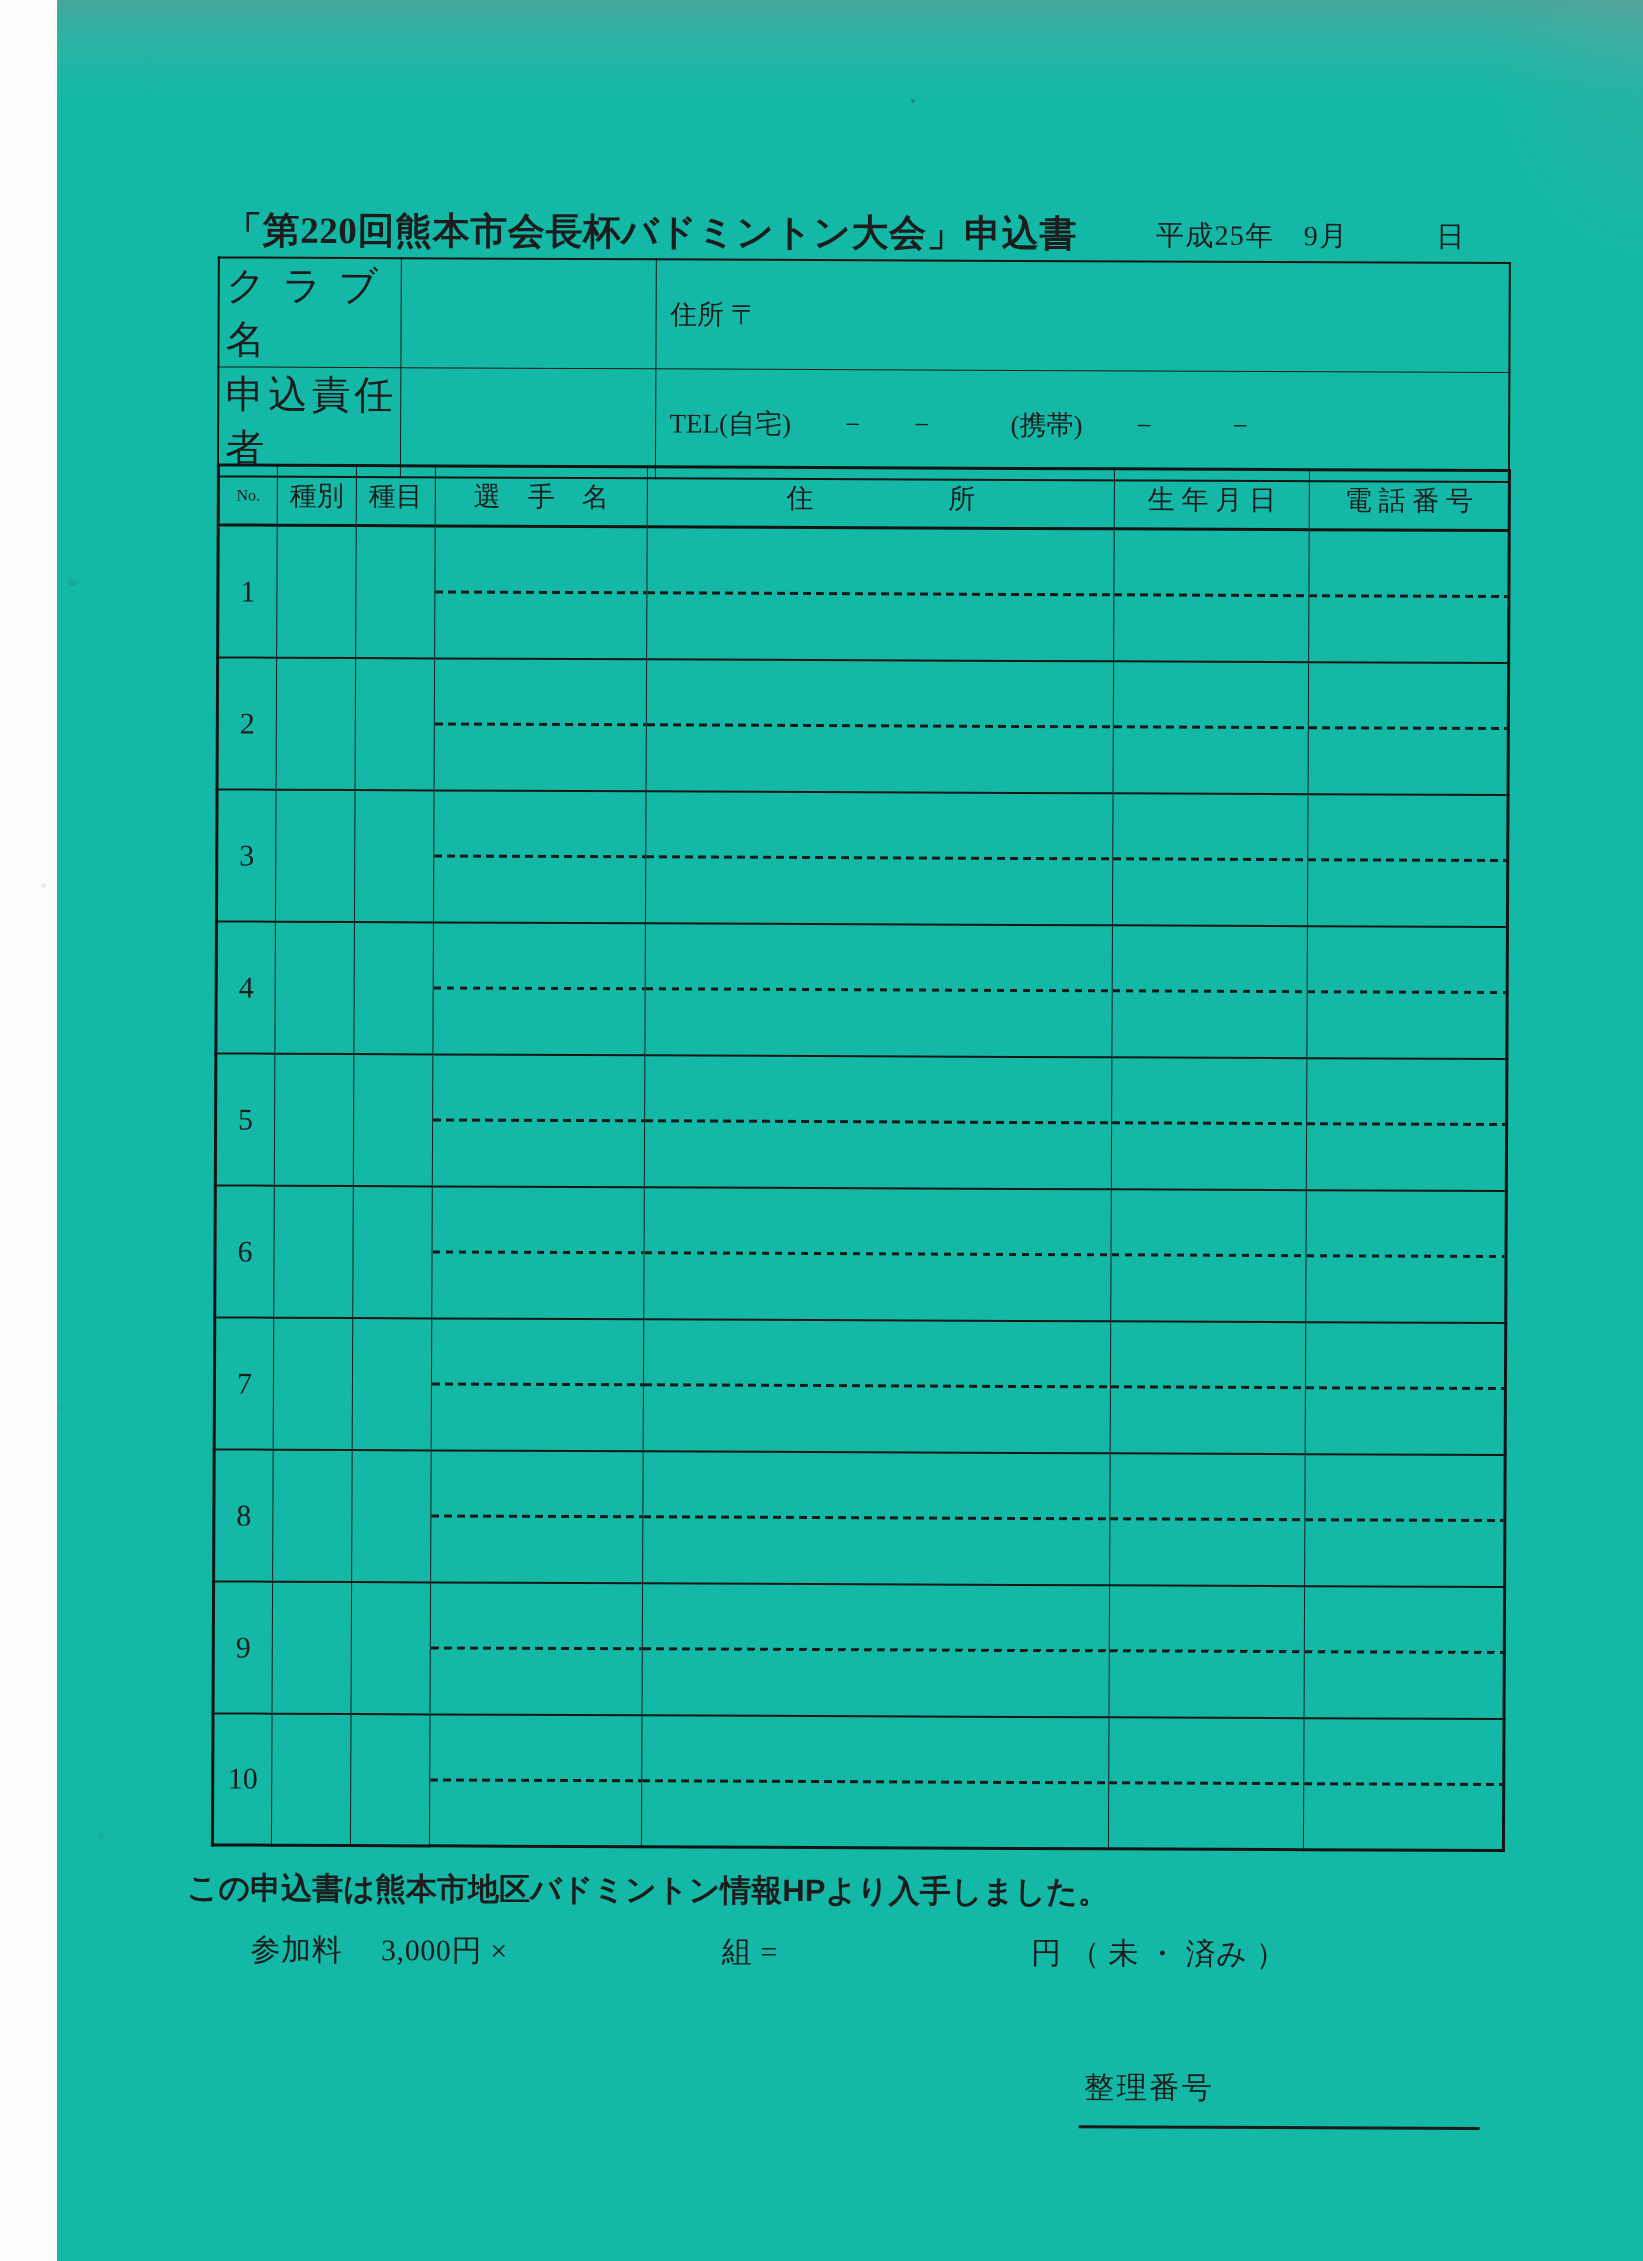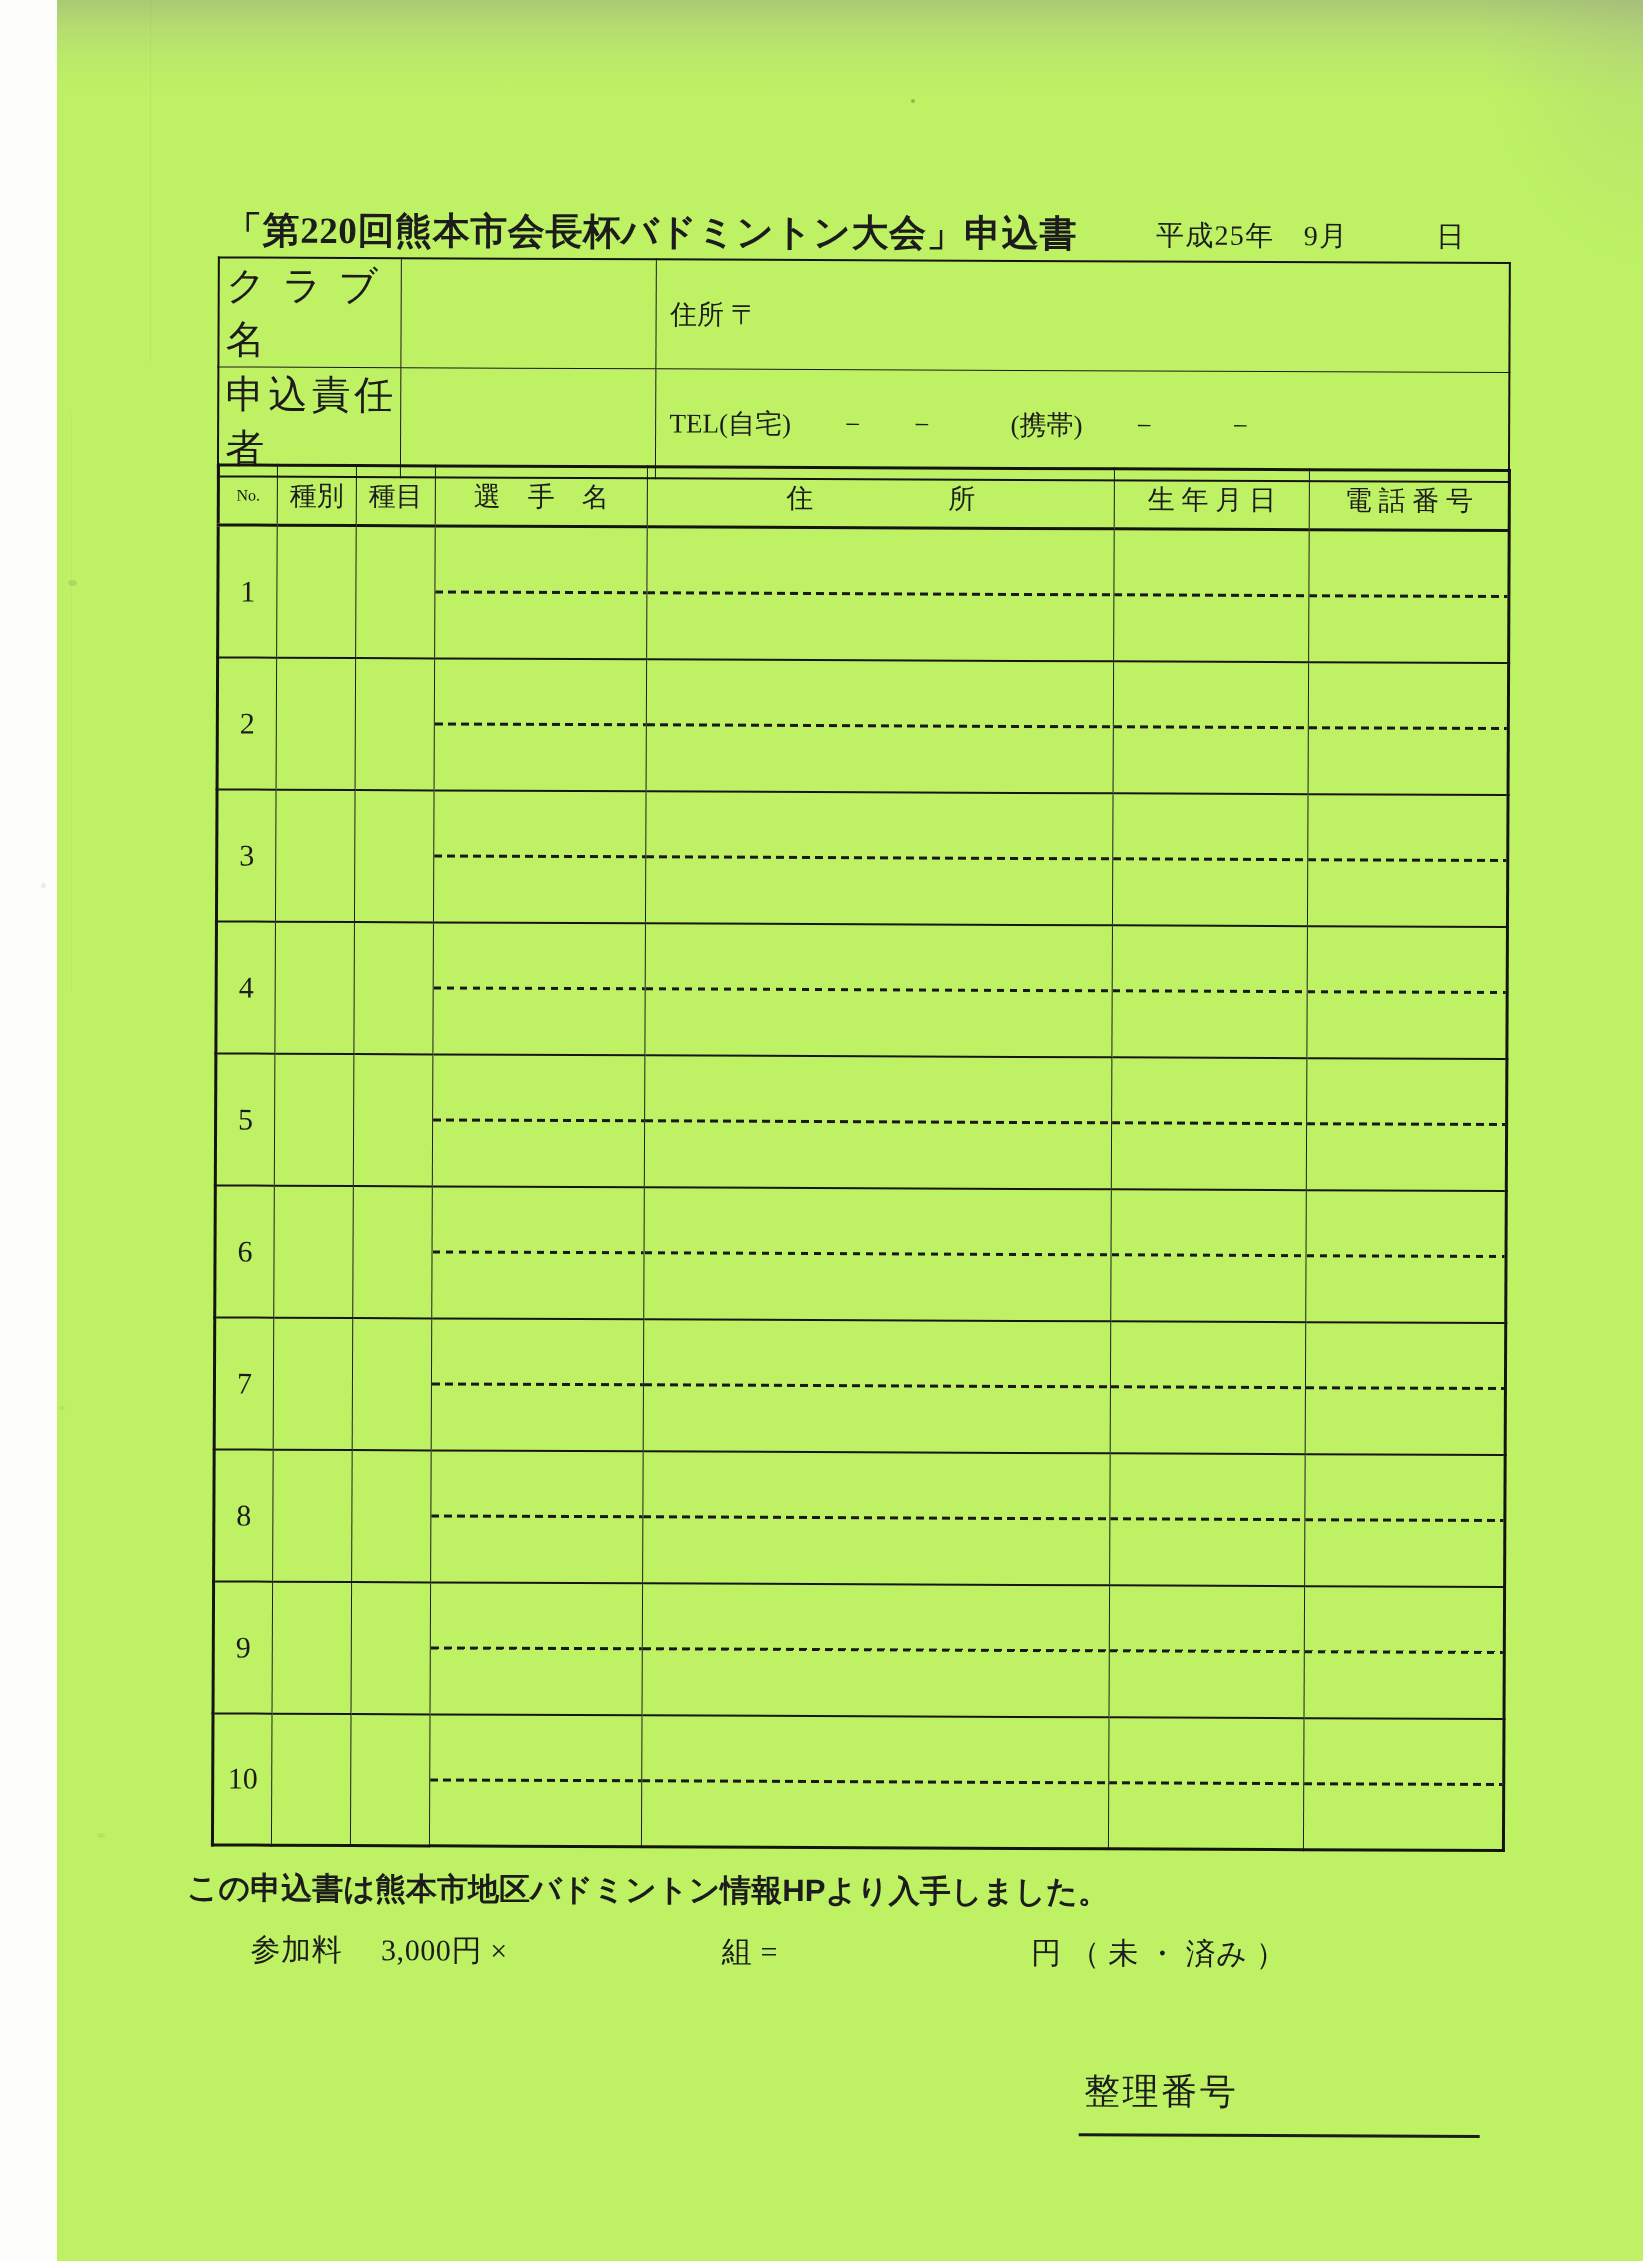--- a/index.html
+++ b/index.html
@@ -4,21 +4,21 @@
 <style>
   html,body{margin:0;padding:0;}
   body{
     width:1643px;height:2261px;
     background:#f7f7f5;
     font-family:"Liberation Serif","DejaVu Serif",serif;
     color:#1c1c1c;
     overflow:hidden;
     position:relative;
   }
-  .scan{position:absolute;inset:0;background:#bef264;}
+  .scan{position:absolute;inset:0;background:#14b8a6;}
   
   .paper-edge-left{position:absolute;left:0;top:0;width:57px;height:2261px;background:#fdfdfc;}
   .scan-shadow-top{position:absolute;left:57px;top:0;width:1587px;height:97px;
     background:linear-gradient(180deg,rgba(140,140,140,.40) 0%,rgba(150,150,150,.22) 29px,rgba(160,160,160,.10) 58px,rgba(160,160,160,0) 97px);}
   .scan-shadow-topright{position:absolute;right:0;top:0;width:168px;height:271px;
     background:radial-gradient(ellipse at 100% 0%,rgba(150,150,150,.20),rgba(150,150,150,0) 70%);}
   .scan-crease{position:absolute;left:150px;top:0;width:1.3px;height:361px;background:rgba(90,90,90,.07);}
   .scan-crease2{position:absolute;left:71px;top:412px;width:1.3px;height:580px;background:rgba(90,90,90,.045);}
   .speck{position:absolute;border-radius:50%;}
   .speck1{left:68px;top:580px;width:9px;height:5.8px;background:rgba(60,60,60,.12);filter:blur(0.6px);}
@@ -84,21 +84,21 @@
     font-family:"Liberation Sans","DejaVu Sans",sans-serif;
     font-size:31px;font-weight:700;letter-spacing:0px;white-space:pre;
   }
   .fee{
     position:absolute;left:259px;top:1932px;
     font-size:30px;white-space:pre;letter-spacing:0.6px;
   }
   .serial{
     position:absolute;left:1088px;top:2066px;width:401px;
   }
-  .serial-label{font-size:36px;letter-spacing:2.6px;padding-left:5.2px;}
+  .serial-label{font-size:30px;letter-spacing:2.6px;padding-left:5.2px;}
   .serial-line{margin-top:17px;height:3.2px;background:#1b1b1b;width:401px;}
 </style>
 </head>
 <body>
 
 <div class="scan">
   <div class="paper-edge-left"></div>
   <div class="scan-shadow-top"></div>
   <div class="scan-shadow-topright"></div>
   <div class="scan-crease"></div>

